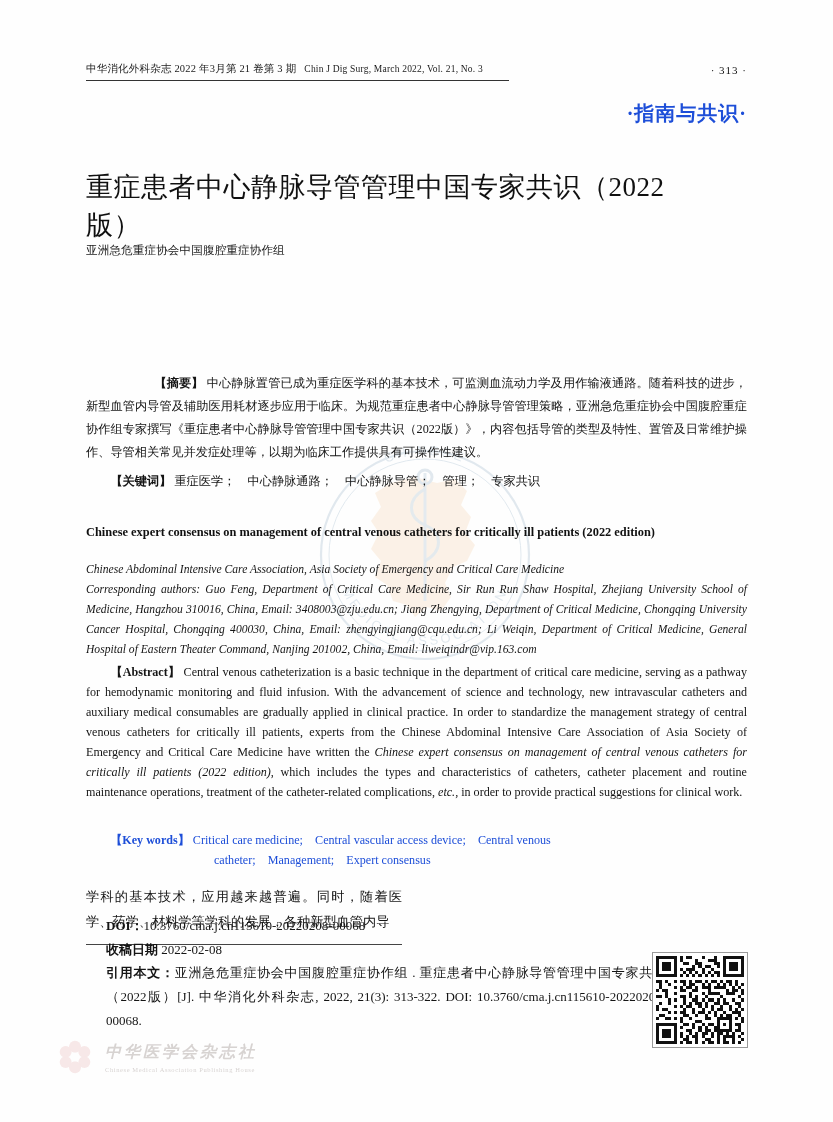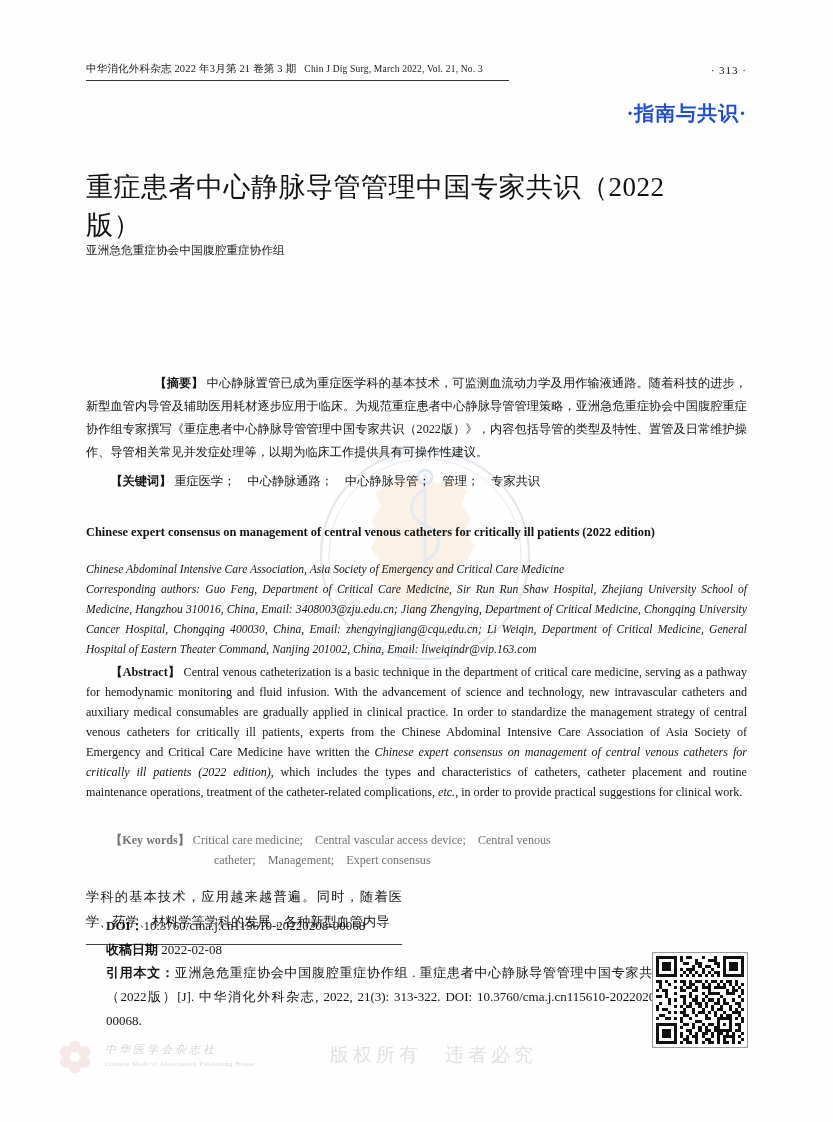--- a/index.html
+++ b/index.html
@@ -37,23 +37,24 @@
   }
   .wm-bottom-text {
     position: absolute;
     left: 105px;
     top: 1042px;
     font-family: "Liberation Serif", serif;
     color: #b8b0ae;
     opacity: 0.55;
   }
   .wm-cn {
-    font-size: 11px;
+    font-size: 16px;
     letter-spacing: 3px;
     font-style: italic;
+    font-weight: bold;
   }
   .wm-en {
     font-size: 6.5px;
     letter-spacing: 0.6px;
     margin-top: 3px;
   }
   .wm-right-cn {
     position: absolute;
     left: 330px;
     top: 1042px;
@@ -213,21 +214,21 @@
   }
   .abs-en .lbl { font-weight: bold; }
   .abs-en i { font-style: italic; }
   .kw-en {
     position: absolute;
     left: 86px;
     top: 830px;
     width: 661px;
     font-size: 12.1px;
     line-height: 1.66;
-    color: #737373;
+    color: #1d4ed8;
   }
   .kw-en .lbl { font-weight: bold; }
   .kw-en .cont {
     display: block;
     padding-left: 128px;
   }
 
   
   .body-cols {
     position: absolute;
@@ -324,21 +325,20 @@
         <circle cx="9" cy="26" r="7"></circle>
           <circle cx="9" cy="14" r="7"></circle>
       </g>
       <circle cx="20" cy="20" r="5" fill="#fff" opacity="0.9"></circle>
     </svg>
 
     <div class="wm-bottom-text">
       <div class="wm-cn">中华医学会杂志社</div>
       <div class="wm-en">Chinese Medical Association Publishing House</div>
     </div>
-    <div class="wm-right-cn">版权所有　违者必究</div>
   </div>
 
   <div class="content">
 
     <div class="runhead">
       <div class="runhead-left">
         <span>中华消化外科杂志 2022 年3月第 21 卷第 3 期</span><span class="en">Chin J Dig Surg, March 2022, Vol. 21, No. 3</span>
       </div>
       <div class="runhead-page">· 313 ·</div>
     </div>

